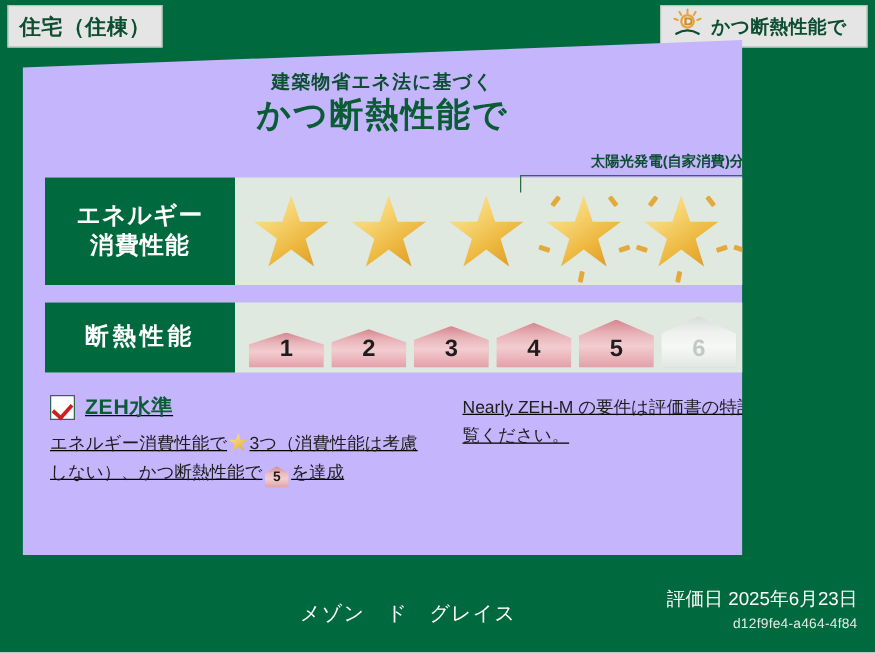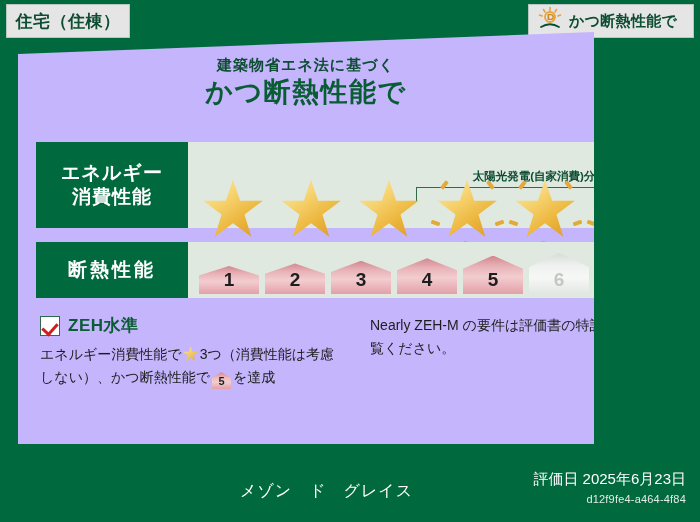--- a/index.html
+++ b/index.html
@@ -121,21 +121,20 @@
     box-sizing: border-box;
   }
   #row-energy .row-label { font-size: 19px; letter-spacing: 1px; align-items: center; }
   #row-insul  .row-label { font-size: 19px; letter-spacing: 3px; text-align: right; }
 
   .row-body {
     position: relative;
     flex: 1 1 auto;
     display: flex;
     align-items: center;
-    margin-top: 47px;
   }
 
   
   #stars-wrap {
     position: relative;
     width: 100%;
     height: 100%;
     display: flex;
     align-items: center;
     padding-left: 6px;
@@ -230,20 +229,21 @@
     background: linear-gradient(180deg, #d8dcd9 0%, #eef1ef 30%, #f6f8f6 60%, #e2e6e3 100%);
     filter: drop-shadow(1.5px 1.5px 0.6px rgba(160,165,160,0.45));
   }
   .house.off .num { color: #c3c8c4; }
 
   
   .check-block {
     position: absolute;
     top: 282px;
     box-sizing: border-box;
+    text-decoration: underline;
   }
   #block-zeh   { left: 22px;  width: 300px; }
   #block-nze   { left: 352px; width: 300px; }
 
   .check-head {
     display: flex;
     align-items: center;
     gap: 8px;
     margin-bottom: 6px;
   }

